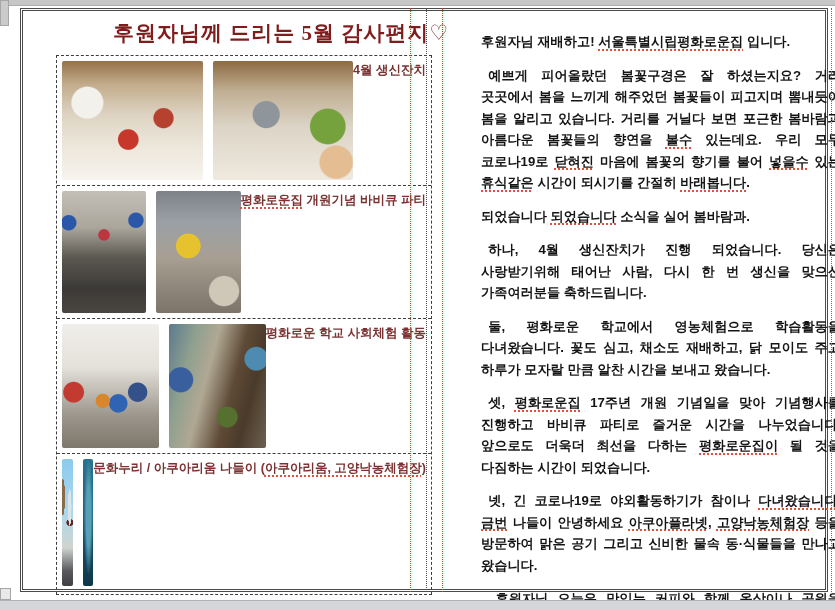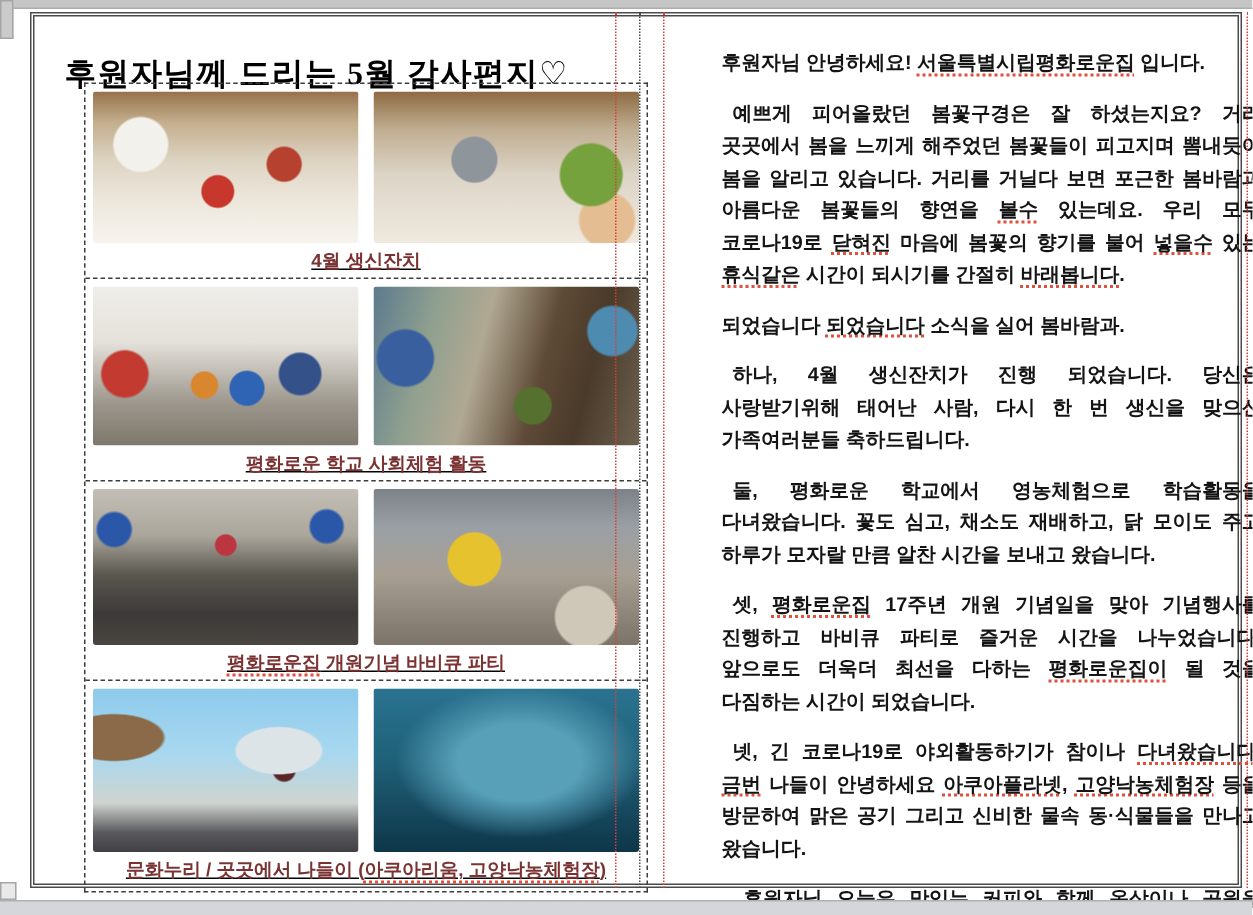--- a/index.html
+++ b/index.html
@@ -15,25 +15,25 @@
   
   .page { position:absolute; left:20px; top:8px; width:808px; height:584px; background:#fff; border:3px double #4a4a4a; }
 
   
   .guide { position:absolute; top:8px; height:584px; width:0; pointer-events:none; }
   .guide.red   { border-left:1px dotted #e03a3a; }
   .guide.black { border-left:1px dotted #4a4a4a; }
 
   
   .left-col { position:absolute; left:20px; top:8px; width:406px; height:584px; }
-  .title { margin-top:16px; text-align:left; font-family:"Liberation Serif","DejaVu Serif",serif;
-           font-weight:800; font-size:21px; letter-spacing:1px; color:#000000; }
+  .title { margin-top:0; text-align:right; font-family:"Liberation Serif","DejaVu Serif",serif;
+           font-weight:800; font-size:21px; letter-spacing:1px; color:#7f1d1d; }
   .gallery { position:absolute; left:13px; top:36px; width:376px; height:540px;
              border:1.5px dashed #3d3d3d; display:flex; flex-direction:column; }
-  .g-sec { display:flex; flex-direction:column; justify-content:space-between; padding:5px 5px 2px;text-decoration:underline; }
+  .g-sec { display:flex; flex-direction:row; justify-content:space-between; padding:5px 5px 2px; }
   .g-sec + .g-sec { border-top:1.5px dashed #3d3d3d; }
   .g1{height:129px;} .g2{height:135px;} .g3{height:133px;} .g4{height:138px;}
   .ph-row { display:flex; gap:10px; flex:1; min-height:0; margin-bottom:3px; }
   .photo { flex:1; border-radius:2px; }
   .caption { height:18px; line-height:18px; text-align:center; font-size:12.5px; font-weight:700; color:#7b3232; white-space:nowrap; }
 
   
   .p11{background:
     radial-gradient(circle at 47% 66%, #c8372b 0 9%, rgba(0,0,0,0) 10%),
     radial-gradient(circle at 18% 35%, #f3f1ec 0 11%, rgba(0,0,0,0) 12%),
@@ -99,55 +99,55 @@
       <section class="g-sec g1">
         <div class="ph-row">
           <div class="photo p11"></div>
           <div class="photo p12"></div>
         </div>
         <div class="caption">
           <span>4월 생신잔치</span><span class="sq"></span><span></span>
         </div>
       </section>
 
+      <section class="g-sec g3">
+        <div class="ph-row">
+          <div class="photo p31"></div>
+          <div class="photo p32"></div>
+        </div>
+        <div class="caption">
+          <span></span><span class="sq">평화로운집</span><span> 개원기념 바비큐 파티</span>
+        </div>
+      </section>
+
       <section class="g-sec g2">
         <div class="ph-row">
           <div class="photo p21"></div>
           <div class="photo p22"></div>
         </div>
         <div class="caption">
           <span>평화로운 학교 사회체험 활동</span><span class="sq"></span><span></span>
         </div>
       </section>
 
-      <section class="g-sec g3">
-        <div class="ph-row">
-          <div class="photo p31"></div>
-          <div class="photo p32"></div>
-        </div>
-        <div class="caption">
-          <span></span><span class="sq">평화로운집</span><span> 개원기념 바비큐 파티</span>
-        </div>
-      </section>
-
       <section class="g-sec g4">
         <div class="ph-row">
           <div class="photo p41"></div>
           <div class="photo p42"></div>
         </div>
         <div class="caption">
-          <span>문화누리 / 곳곳에서 나들이 (</span><span class="sq">아쿠아리움, 고양낙농체험장</span><span>)</span>
+          <span>문화누리 / 아쿠아리움 나들이 (</span><span class="sq">아쿠아리움, 고양낙농체험장</span><span>)</span>
         </div>
       </section>
 
     </div>
   </div>
 
   <div class="right-col">
-    <p><span>후원자님 안녕하세요! </span><span class="sq">서울특별시립평화로운집</span><span> 입니다.</span></p>
+    <p><span>후원자님 재배하고! </span><span class="sq">서울특별시립평화로운집</span><span> 입니다.</span></p>
 
     <p class="indent-1"><span>예쁘게 피어올랐던 봄꽃구경은 잘 하셨는지요? 거리 곳곳에서 봄을 느끼게 해주었던 봄꽃들이 피고지며 뽐내듯이 봄을 알리고 있습니다. 거리를 거닐다 보면 포근한 봄바람과 아름다운 봄꽃들의 향연을 </span><span class="sq">볼수</span><span> 있는데요. 우리 모두 코로나19로 </span><span class="sq">닫혀진</span><span> 마음에 봄꽃의 향기를 불어 </span><span class="sq">넣을수</span><span> 있는 </span><span class="sq">휴식같은</span><span> 시간이 되시기를 간절히 </span><span class="sq">바래봅니다</span><span>.</span></p>
     <p><span>되었습니다 </span><span class="sq">되었습니다</span><span> 소식을 실어 봄바람과.</span></p>
     <p class="indent-1"><span>하나, 4월 생신잔치가 진행 되었습니다. 당신은 사랑받기위해 태어난 사람, 다시 한 번 생신을 맞으신 가족여러분들 축하드립니다.</span></p>
     <p class="indent-1"><span>둘, 평화로운 학교에서 영농체험으로 학습활동을 다녀왔습니다. 꽃도 심고, 채소도 재배하고, 닭 모이도 주고 하루가 모자랄 만큼 알찬 시간을 보내고 왔습니다.</span></p>
     <p class="indent-1"><span>셋, </span><span class="sq">평화로운집</span><span> 17주년 개원 기념일을 맞아 기념행사를 진행하고 바비큐 파티로 즐거운 시간을 나누었습니다. 앞으로도 더욱더 최선을 다하는 </span><span class="sq">평화로운집이</span><span> 될 것을 다짐하는 시간이 되었습니다.</span></p>
     <p class="indent-1"><span>넷, 긴 코로나19로 야외활동하기가 참이나 </span><span class="sq">다녀왔습니다</span><span>, </span><span class="sq">금번</span><span> 나들이 안녕하세요 </span><span class="sq">아쿠아플라넷</span><span>, </span><span class="sq">고양낙농체험장</span><span> 등을 방문하여 맑은 공기 그리고 신비한 물속 동·식물들을 만나고 왔습니다.</span></p>
     <p class="indent-2"><span>후원자님 오늘은 맛있는 커피와 함께 옥상이나 공원을 거닐고 봄바람을 맞으며 봄을 즐기시고, 가까운 곳으로 피크닉을 떠나보시기 바랍니다. 코로나19로 답답했던 우리의 삶에도 봄이 찾아오길 </span><span></span></p>
 
   </div>

